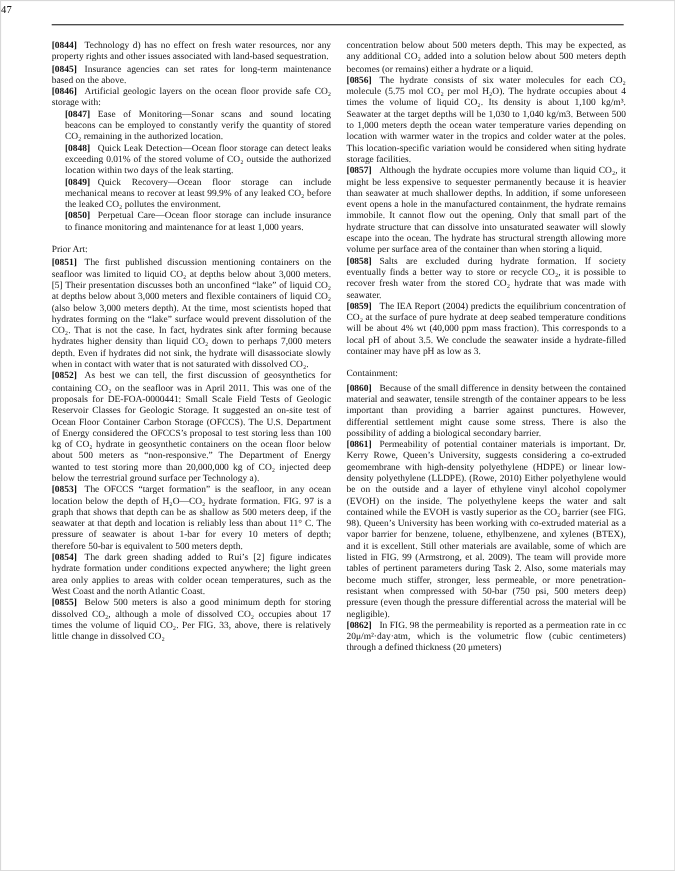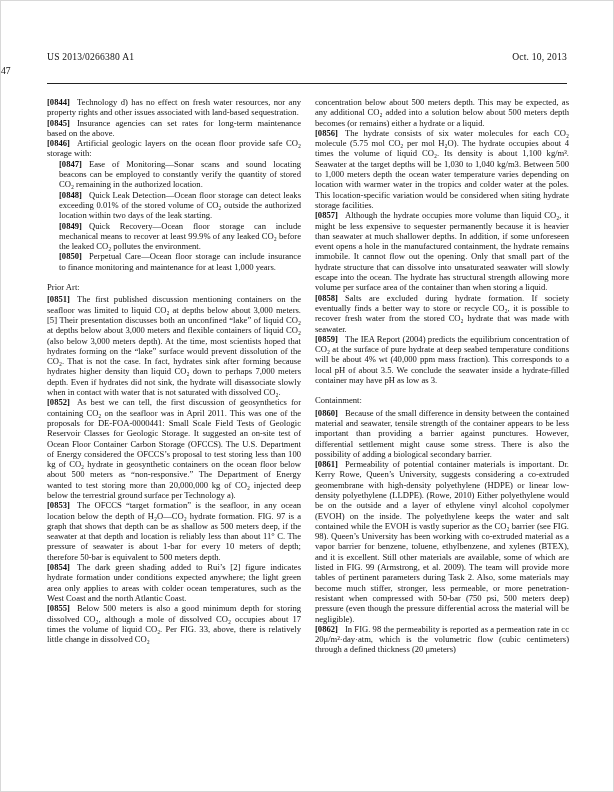--- a/index.html
+++ b/index.html
@@ -44,24 +44,20 @@
   .col p { margin:0; text-align:justify; }
   .pnum { font-weight:bold; padding-right:7px; white-space:nowrap; }
   .sub { padding-left:12px; }
   .shead { margin:10px 0 2px 0 !important; text-align:center; }
 </style>
 </head>
 <body>
 
 <div class="page">
 
-  <div class="hdr">
-    <span>US 2013/0266380 A1</span>
-    <span>Oct. 10, 2013</span>
-  </div>
   <div class="pageno">47</div>
   <div class="rule"></div>
 
   <div class="content">
 
     <div class="col">
       <p class="para"><span class="pnum">[0844]</span><span>Technology d) has no effect on fresh water resources, nor any property rights and other issues associated with land-based sequestration.</span></p>
       <p class="para"><span class="pnum">[0845]</span><span>Insurance agencies can set rates for long-term maintenance based on the above.</span></p>
       <p class="para"><span class="pnum">[0846]</span><span>Artificial geologic layers on the ocean floor provide safe CO₂ storage with:</span></p>
       <p class="para sub"><span class="pnum">[0847]</span><span>Ease of Monitoring—Sonar scans and sound locating beacons can be employed to constantly verify the quantity of stored CO₂ remaining in the authorized location.</span></p>

